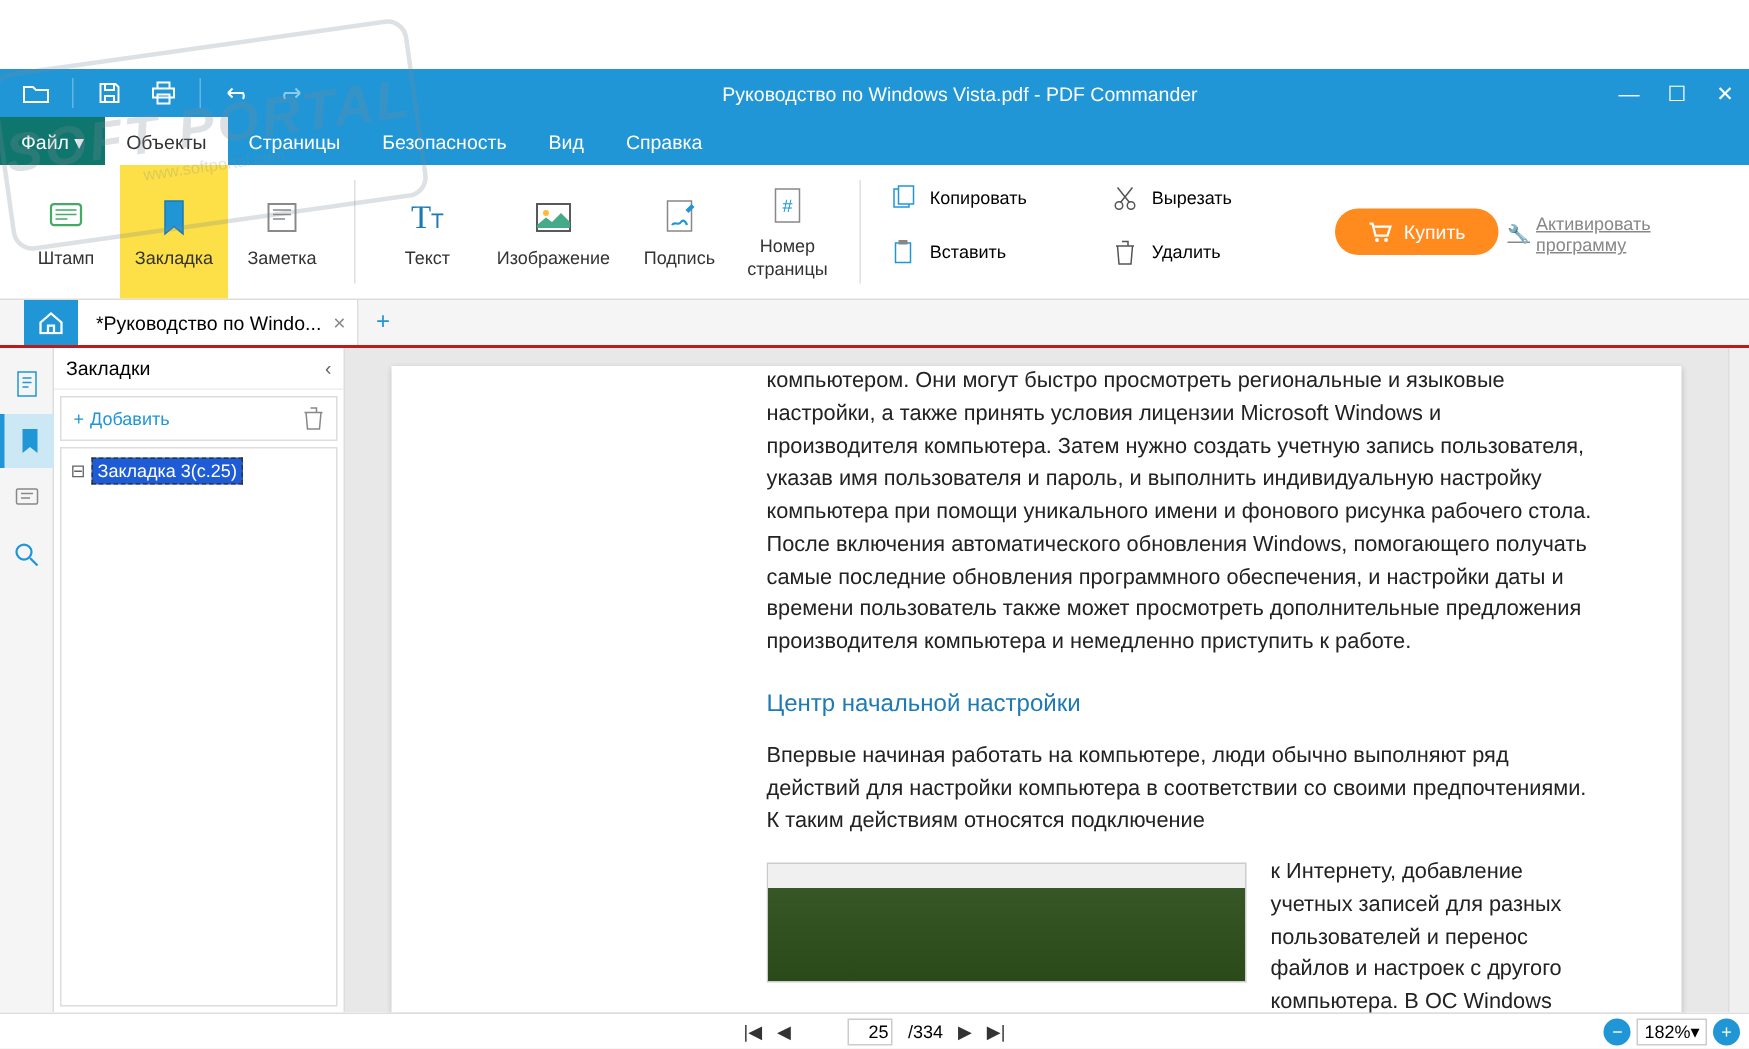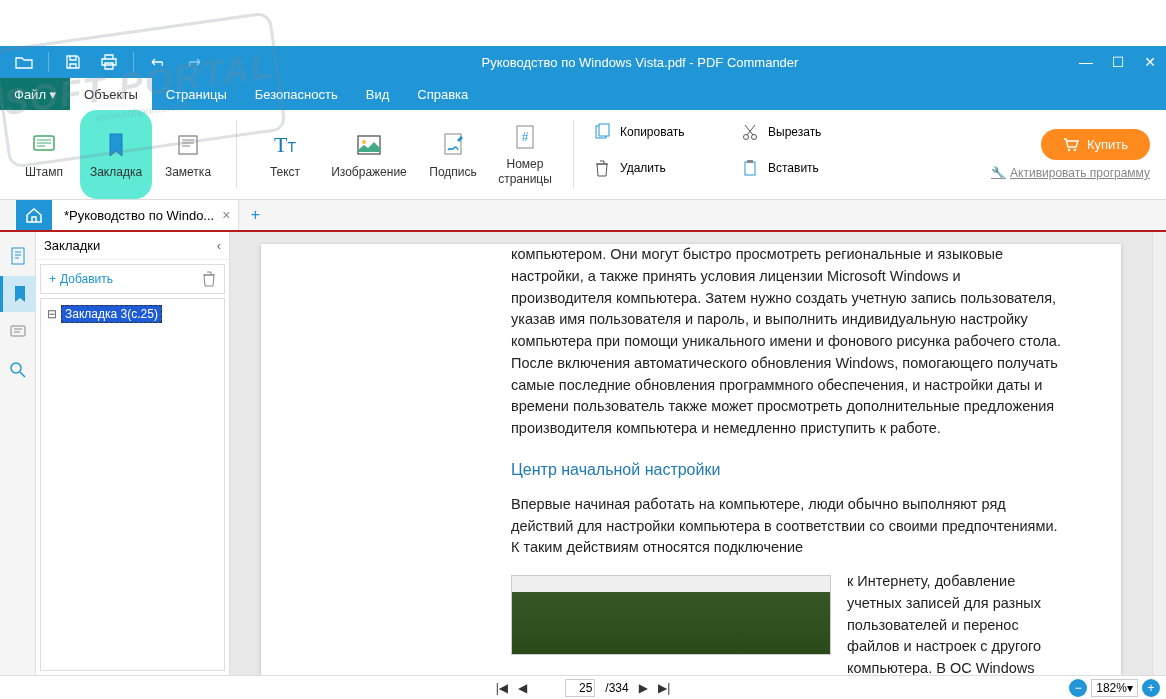--- a/index.html
+++ b/index.html
@@ -18,29 +18,29 @@
 .menubar { height: 32px; background: #2196d6; display: flex; align-items: stretch; }
 .menubar .menu-item { padding: 0 14px; display: flex; align-items: center; color: #fff; font-size: 13px; cursor: pointer; }
 .menubar .menu-item.file { background: #0f766e; }
 .menubar .menu-item.active { background: #fff; color: #333; }
 
 
 .ribbon { height: 90px; background: #fff; border-bottom: 1px solid #ddd; display: flex; align-items: stretch; padding: 0 8px; }
 .ribbon-group { display: flex; align-items: stretch; }
 .ribbon-btn { width: 96px; display: flex; flex-direction: column; align-items: center; justify-content: center; gap: 6px; cursor: pointer; font-size: 12px; color: #333; }
 .ribbon-btn.narrow { width: 72px; }
-.ribbon-btn.active { background: #5eead4; border-radius: 17px; }
+.ribbon-btn.active { background: #fde047; }
 .ribbon-btn .ricon { width: 28px; height: 28px; display: flex; align-items: center; justify-content: center; }
 .ribbon-sep { width: 1px; background: #e0e0e0; margin: 10px 12px; }
 .ribbon-right { margin-left: auto; display: flex; align-items: center; }
 .ribbon-actions { display: flex; flex-direction: column; gap: 4px; padding: 6px 0; }
 .ribbon-row { display: flex; gap: 8px; }
 .small-action { display: flex; align-items: center; gap: 8px; width: 140px; height: 32px; padding: 0 6px; font-size: 12px; cursor: pointer; }
 .small-action .sicon { width: 20px; height: 20px; display: flex; align-items: center; justify-content: center; }
-.buy-group { display: flex; flex-direction: column; align-items: flex-end; gap: 6px; padding: 8px 8px 8px 16px; }
+.buy-group { display: flex; flex-direction: row; align-items: flex-end; gap: 6px; padding: 8px 8px 8px 16px; }
 .buy-btn { background: #ff8a1e; color: #fff; border-radius: 18px; padding: 8px 22px; font-size: 13px; display: flex; align-items: center; gap: 8px; cursor: pointer; }
 .activate { font-size: 12px; color: #888; text-decoration: underline; cursor: pointer; display: flex; align-items: center; gap: 4px; }
 
 
 .tabs-row { height: 32px; background: #f5f5f5; border-bottom: 2px solid #b91c1c; display: flex; align-items: stretch; padding-left: 16px; }
 .home-tab { width: 36px; background: #2196d6; display: flex; align-items: center; justify-content: center; cursor: pointer; }
 .doc-tab { display: flex; align-items: center; padding: 0 8px 0 12px; background: #fff; border-right: 1px solid #ddd; gap: 8px; font-size: 13px; }
 .doc-tab .close { color: #888; cursor: pointer; font-size: 14px; }
 .add-tab { width: 32px; display: flex; align-items: center; justify-content: center; color: #2196d6; font-size: 16px; cursor: pointer; }
 
@@ -229,34 +229,34 @@
               <circle cx="13" cy="14" r="2.5" fill="none" stroke="#555"></circle>
               <path d="M6 12L14 2M12 12L4 2" stroke="#555"></path>
             </svg>
           </div>
         <span>Вырезать</span>
       </div>
     </div>
     <div class="ribbon-row">
       <div class="small-action">
         <div class="sicon">
-            <svg width="16" height="18" viewBox="0 0 16 18">
-              <path d="M3 5h10l-1 12H4z M2 5h12 M6 2h4v3" fill="none" stroke="#555"></path>
-            </svg>
-          </div>
-        <span>Удалить</span>
-      </div>
-      <div class="small-action">
-        <div class="sicon">
             <svg width="18" height="18" viewBox="0 0 18 18">
               <rect x="4" y="3" width="10" height="13" fill="none" stroke="#2196d6"></rect>
               <rect x="6" y="1" width="6" height="3" fill="#888"></rect>
             </svg>
           </div>
         <span>Вставить</span>
+      </div>
+      <div class="small-action">
+        <div class="sicon">
+            <svg width="16" height="18" viewBox="0 0 16 18">
+              <path d="M3 5h10l-1 12H4z M2 5h12 M6 2h4v3" fill="none" stroke="#555"></path>
+            </svg>
+          </div>
+        <span>Удалить</span>
       </div>
     </div>
   </div>
   <div class="ribbon-right">
     <div class="buy-group">
       <div class="buy-btn">
         <span>
             <svg width="16" height="14" viewBox="0 0 16 14">
               <path d="M1 1h2l2 8h8l2-6H4" fill="none" stroke="#fff" stroke-width="1.5"></path>
               <circle cx="6" cy="12" r="1.3" fill="#fff"></circle>

